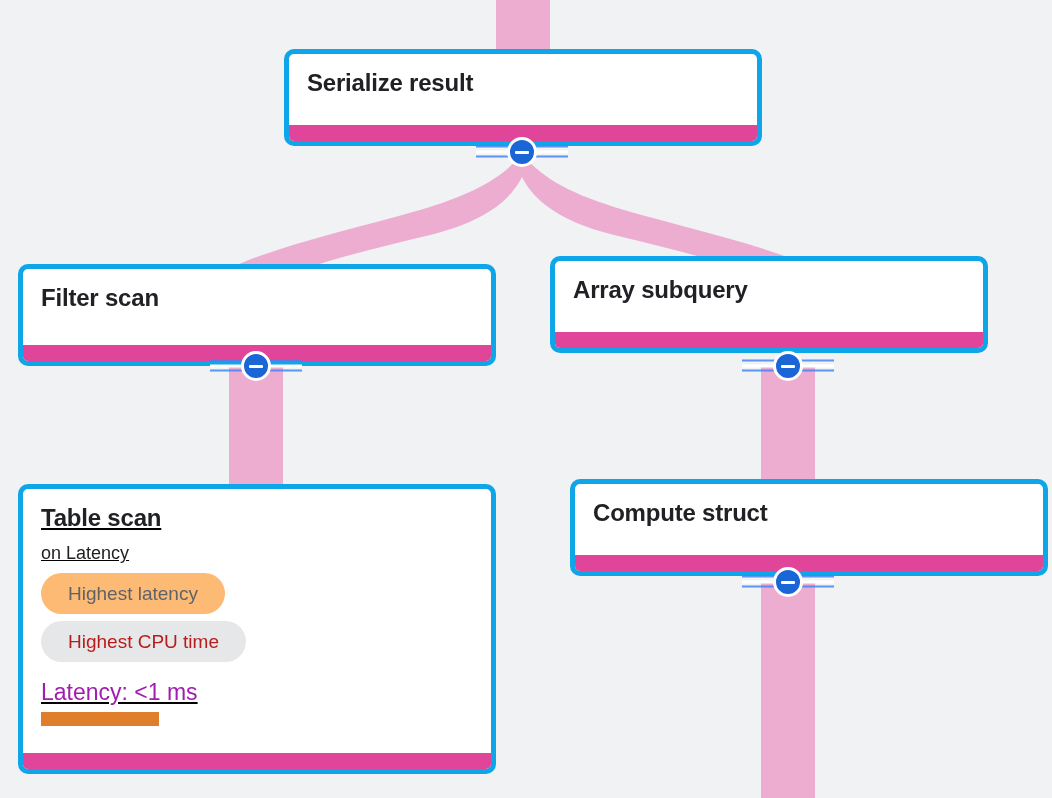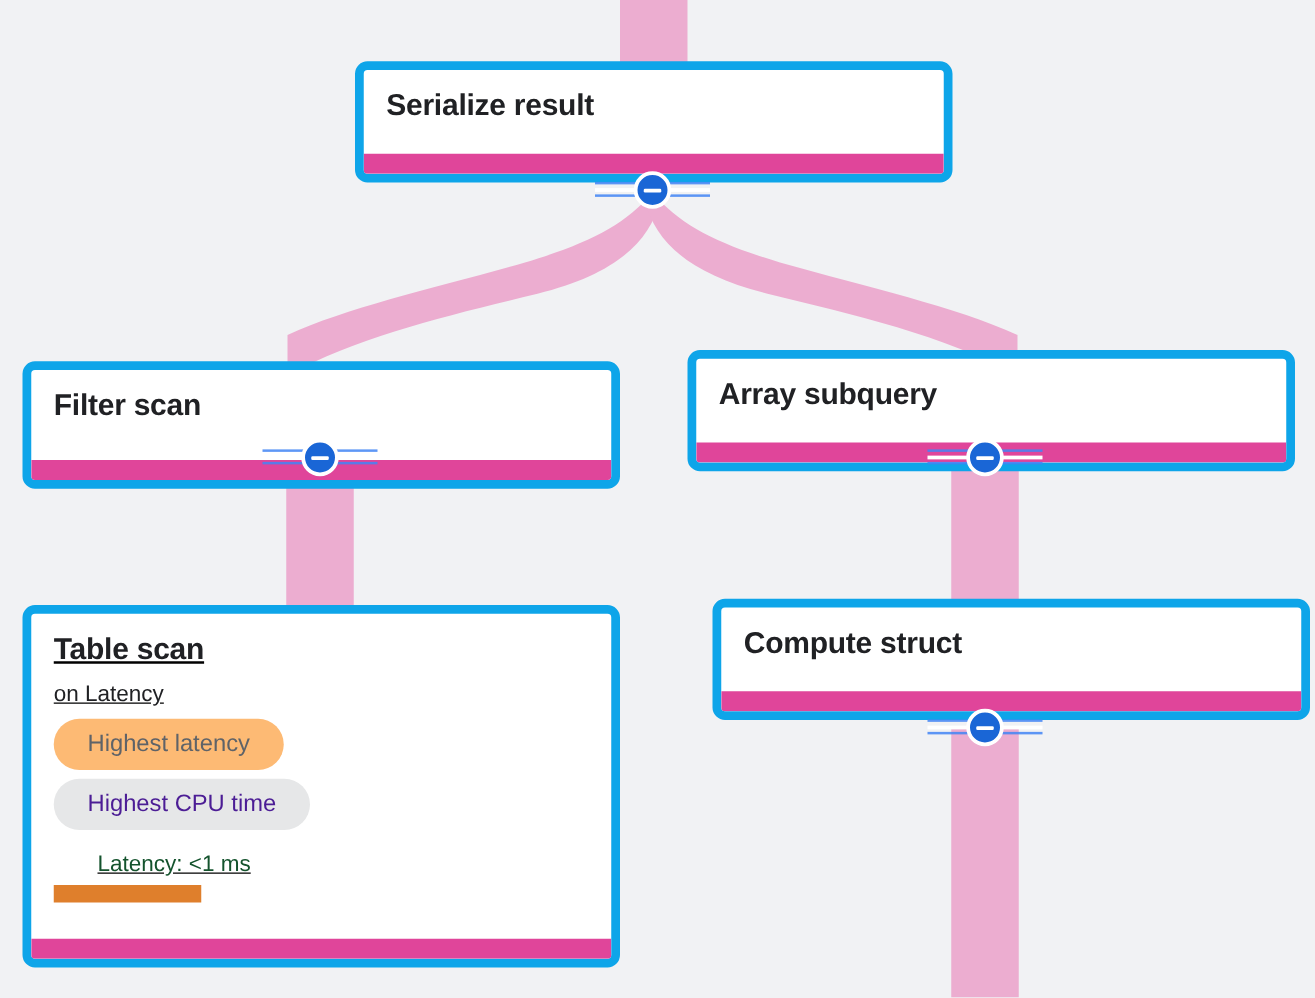--- a/index.html
+++ b/index.html
@@ -23,21 +23,21 @@
     position: absolute;
     left: 0; top: 0;
     width: 1052px; height: 798px;
     pointer-events: none;
   }
 
   
   .node {
     position: absolute;
     background: #ffffff;
-    border: 7px solid #0ea5e9;
+    border: 5px solid #0ea5e9;
     border-radius: 10px;
     overflow: hidden;
     display: flex;
     flex-direction: column;
   }
   .node-body {
     flex: 1 1 auto;
     padding: 16px 18px 10px 18px;
     display: flex;
     flex-direction: column;
@@ -80,25 +80,24 @@
   }
 
   
   .metrics {
     margin-top: 10px;
     display: flex;
     flex-direction: row;
   }
   .metric { margin-right: 34px; }
   .metric-label {
-    font-size: 18px;
-    color: #14532d;
+    font-size: 23px;
+    color: #a21caf;
     line-height: 1.15;
     white-space: nowrap;
-    margin-left: 35px;
   }
   .metric-bar {
     height: 14px;
     background: #df7f2c;
     margin-top: 6px;
   }
 
   
   .toggle {
     position: absolute;
@@ -174,42 +173,42 @@
     <rect x="761" y="582" width="54" height="220" fill="#ecadd0"></rect>
   </svg>
 
   <div class="node" style="left:284px; top:49px; width:478px; height:97px;">
     <div class="node-body">
       <div class="node-title">Serialize result</div>
     </div>
     <div class="node-accent" style="background: rgb(224, 69, 154);"></div>
   </div>
 
-  <div class="node" style="left:18px; top:264px; width:478px; height:102px;margin-top:25px;">
+  <div class="node" style="left:18px; top:264px; width:478px; height:102px;">
     <div class="node-body">
       <div class="node-title">Filter scan</div>
     </div>
     <div class="node-accent" style="background: rgb(224, 69, 154);"></div>
   </div>
 
-  <div class="node" style="left:550px; top:280px; width:486px; height:97px;">
+  <div class="node" style="left:550px; top:256px; width:438px; height:97px;">
     <div class="node-body">
       <div class="node-title">Array subquery</div>
     </div>
     <div class="node-accent" style="background: rgb(224, 69, 154);"></div>
   </div>
 
   <div class="node" style="left:18px; top:484px; width:478px; height:290px;text-decoration:underline;">
     <div class="node-body">
       <div class="node-title">Table scan</div>
       <div class="node-subtitle">on Latency</div>
 
       <div class="pill-group">
         <div><span class="pill" style="background: #fdba74; color: rgb(95, 99, 104);">Highest latency</span></div>
-        <div><span class="pill" style="background: rgb(230, 231, 232); color: #4c1d95;">Highest CPU time</span></div>
+        <div><span class="pill" style="background: rgb(230, 231, 232); color: #b91c1c;">Highest CPU time</span></div>
       </div>
 
       <div class="metrics">
         <div class="metric">
           <div class="metric-label">Latency: &lt;1 ms</div>
           <div class="metric-bar" style="width: 118px; background: rgb(223, 127, 44);"></div>
         </div>
       </div>
     </div>
     <div class="node-accent" style="background: rgb(224, 69, 154);"></div>

